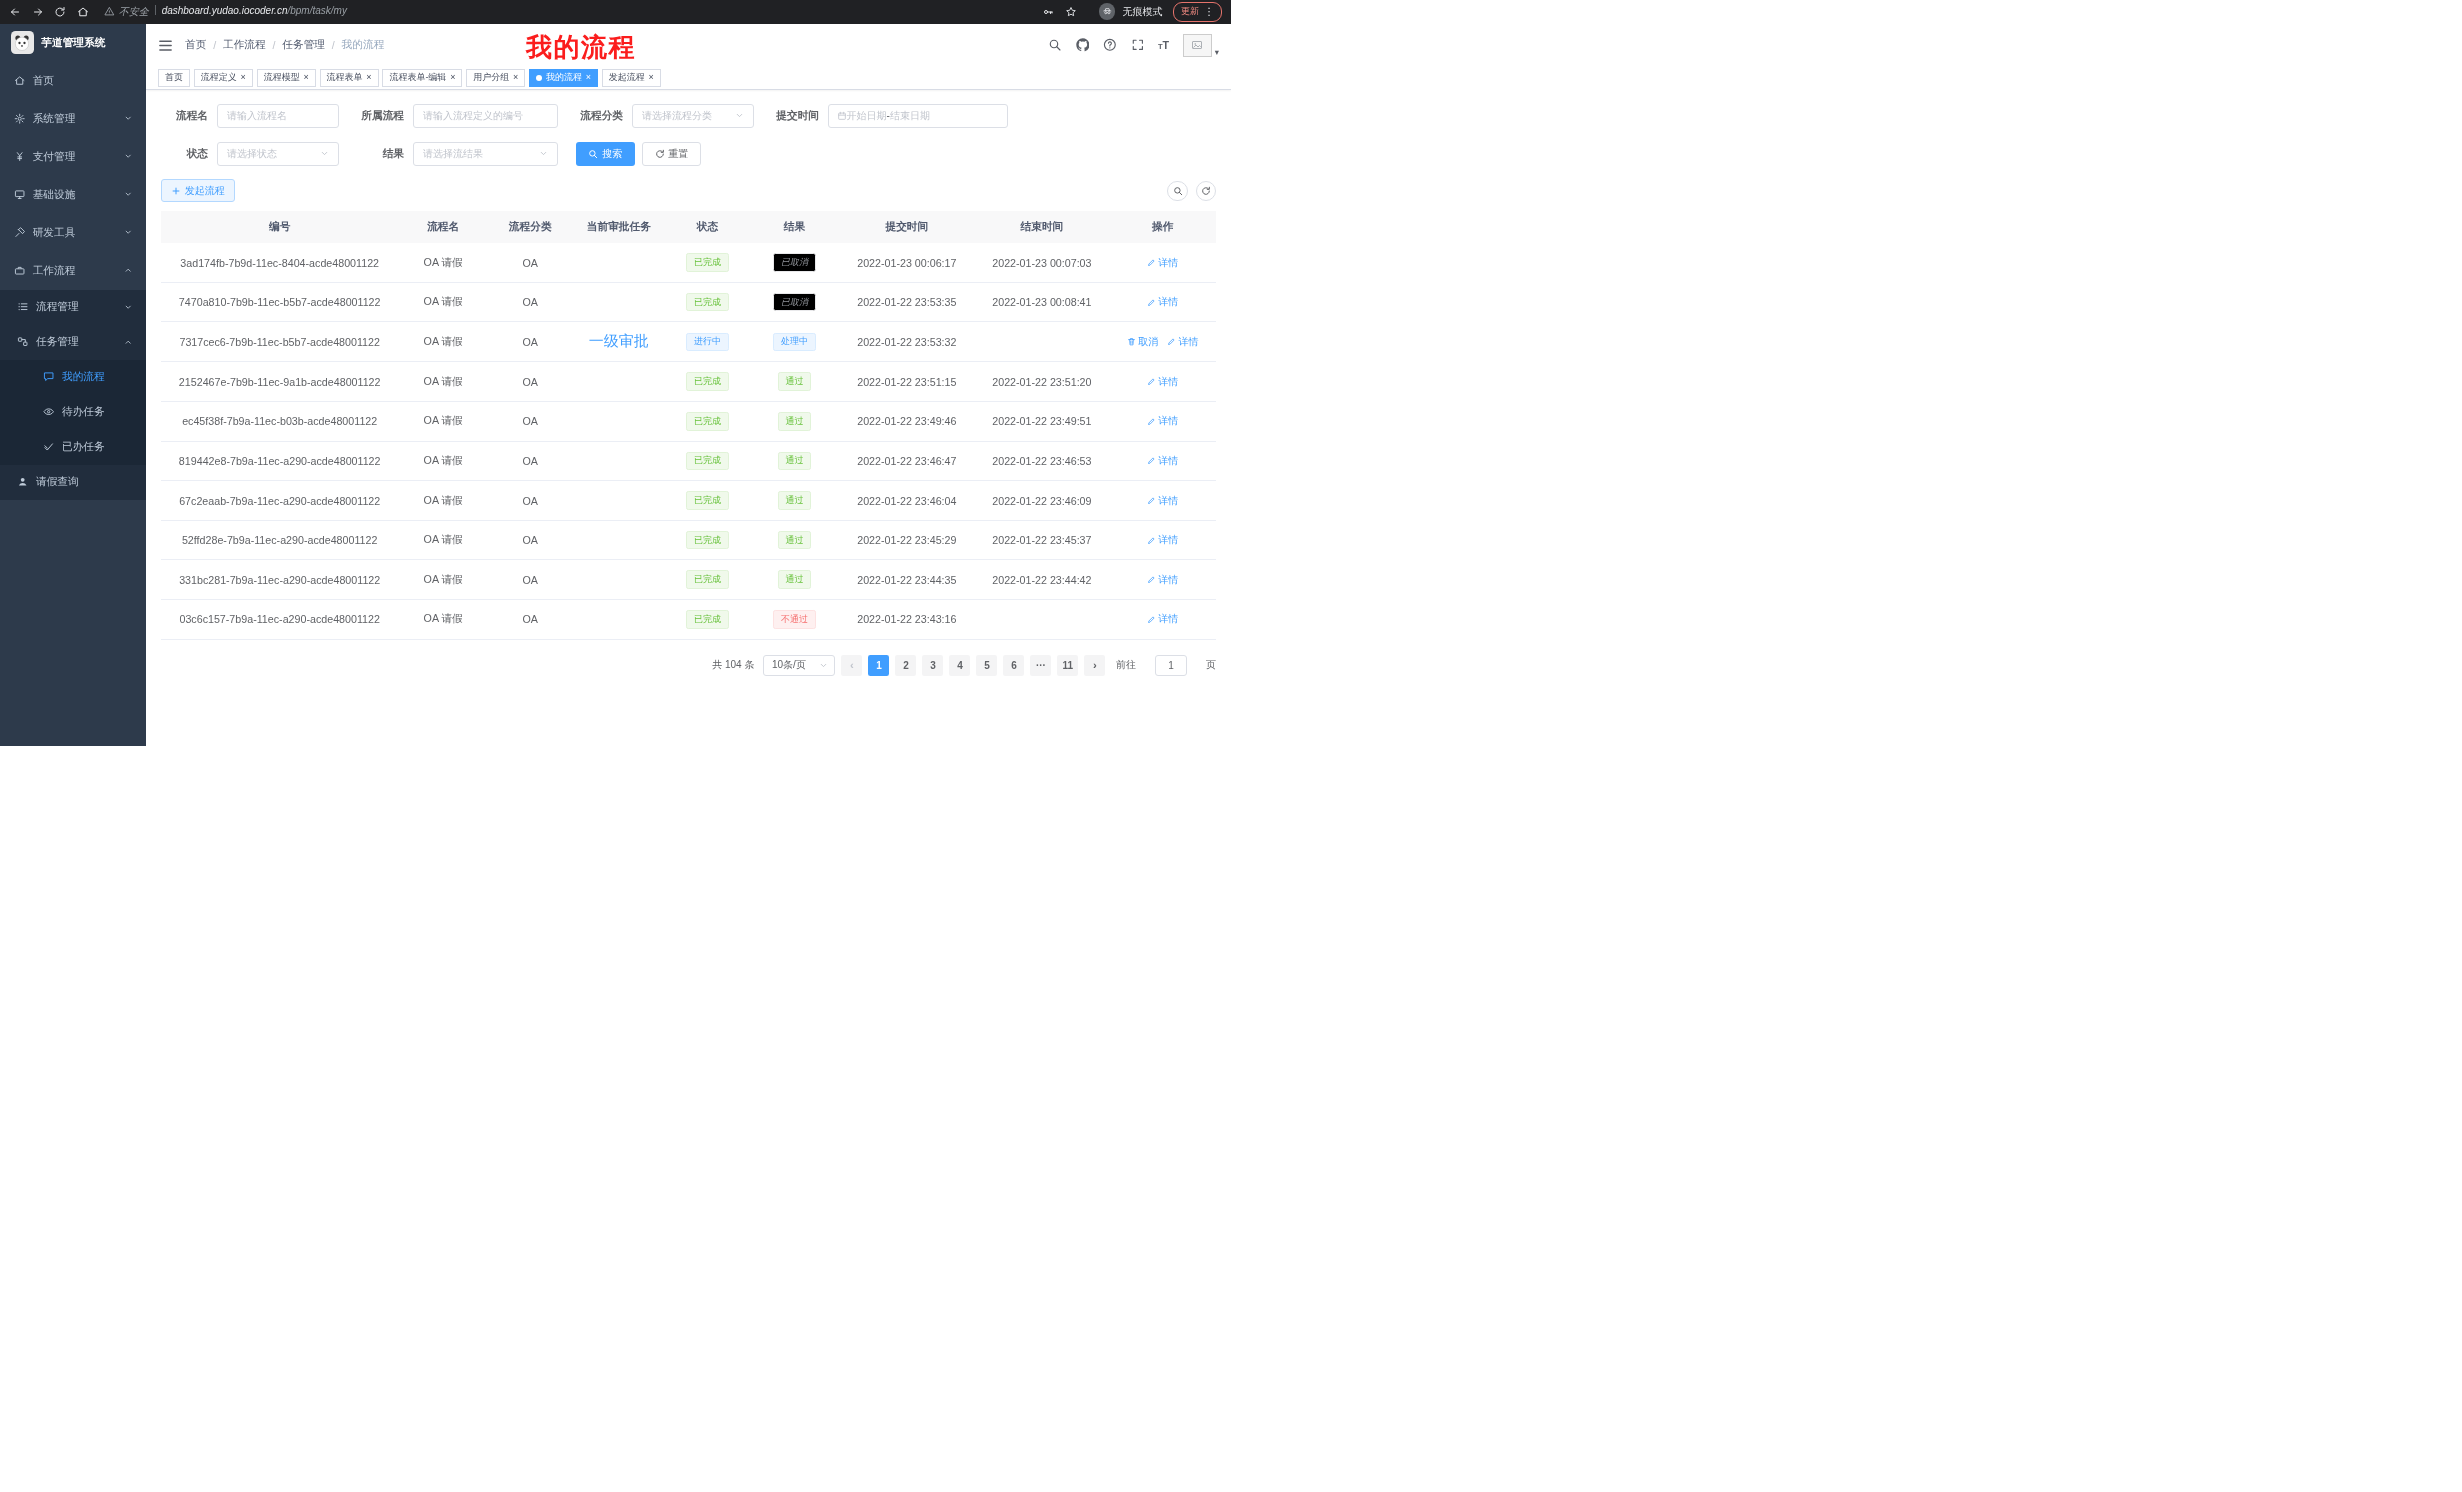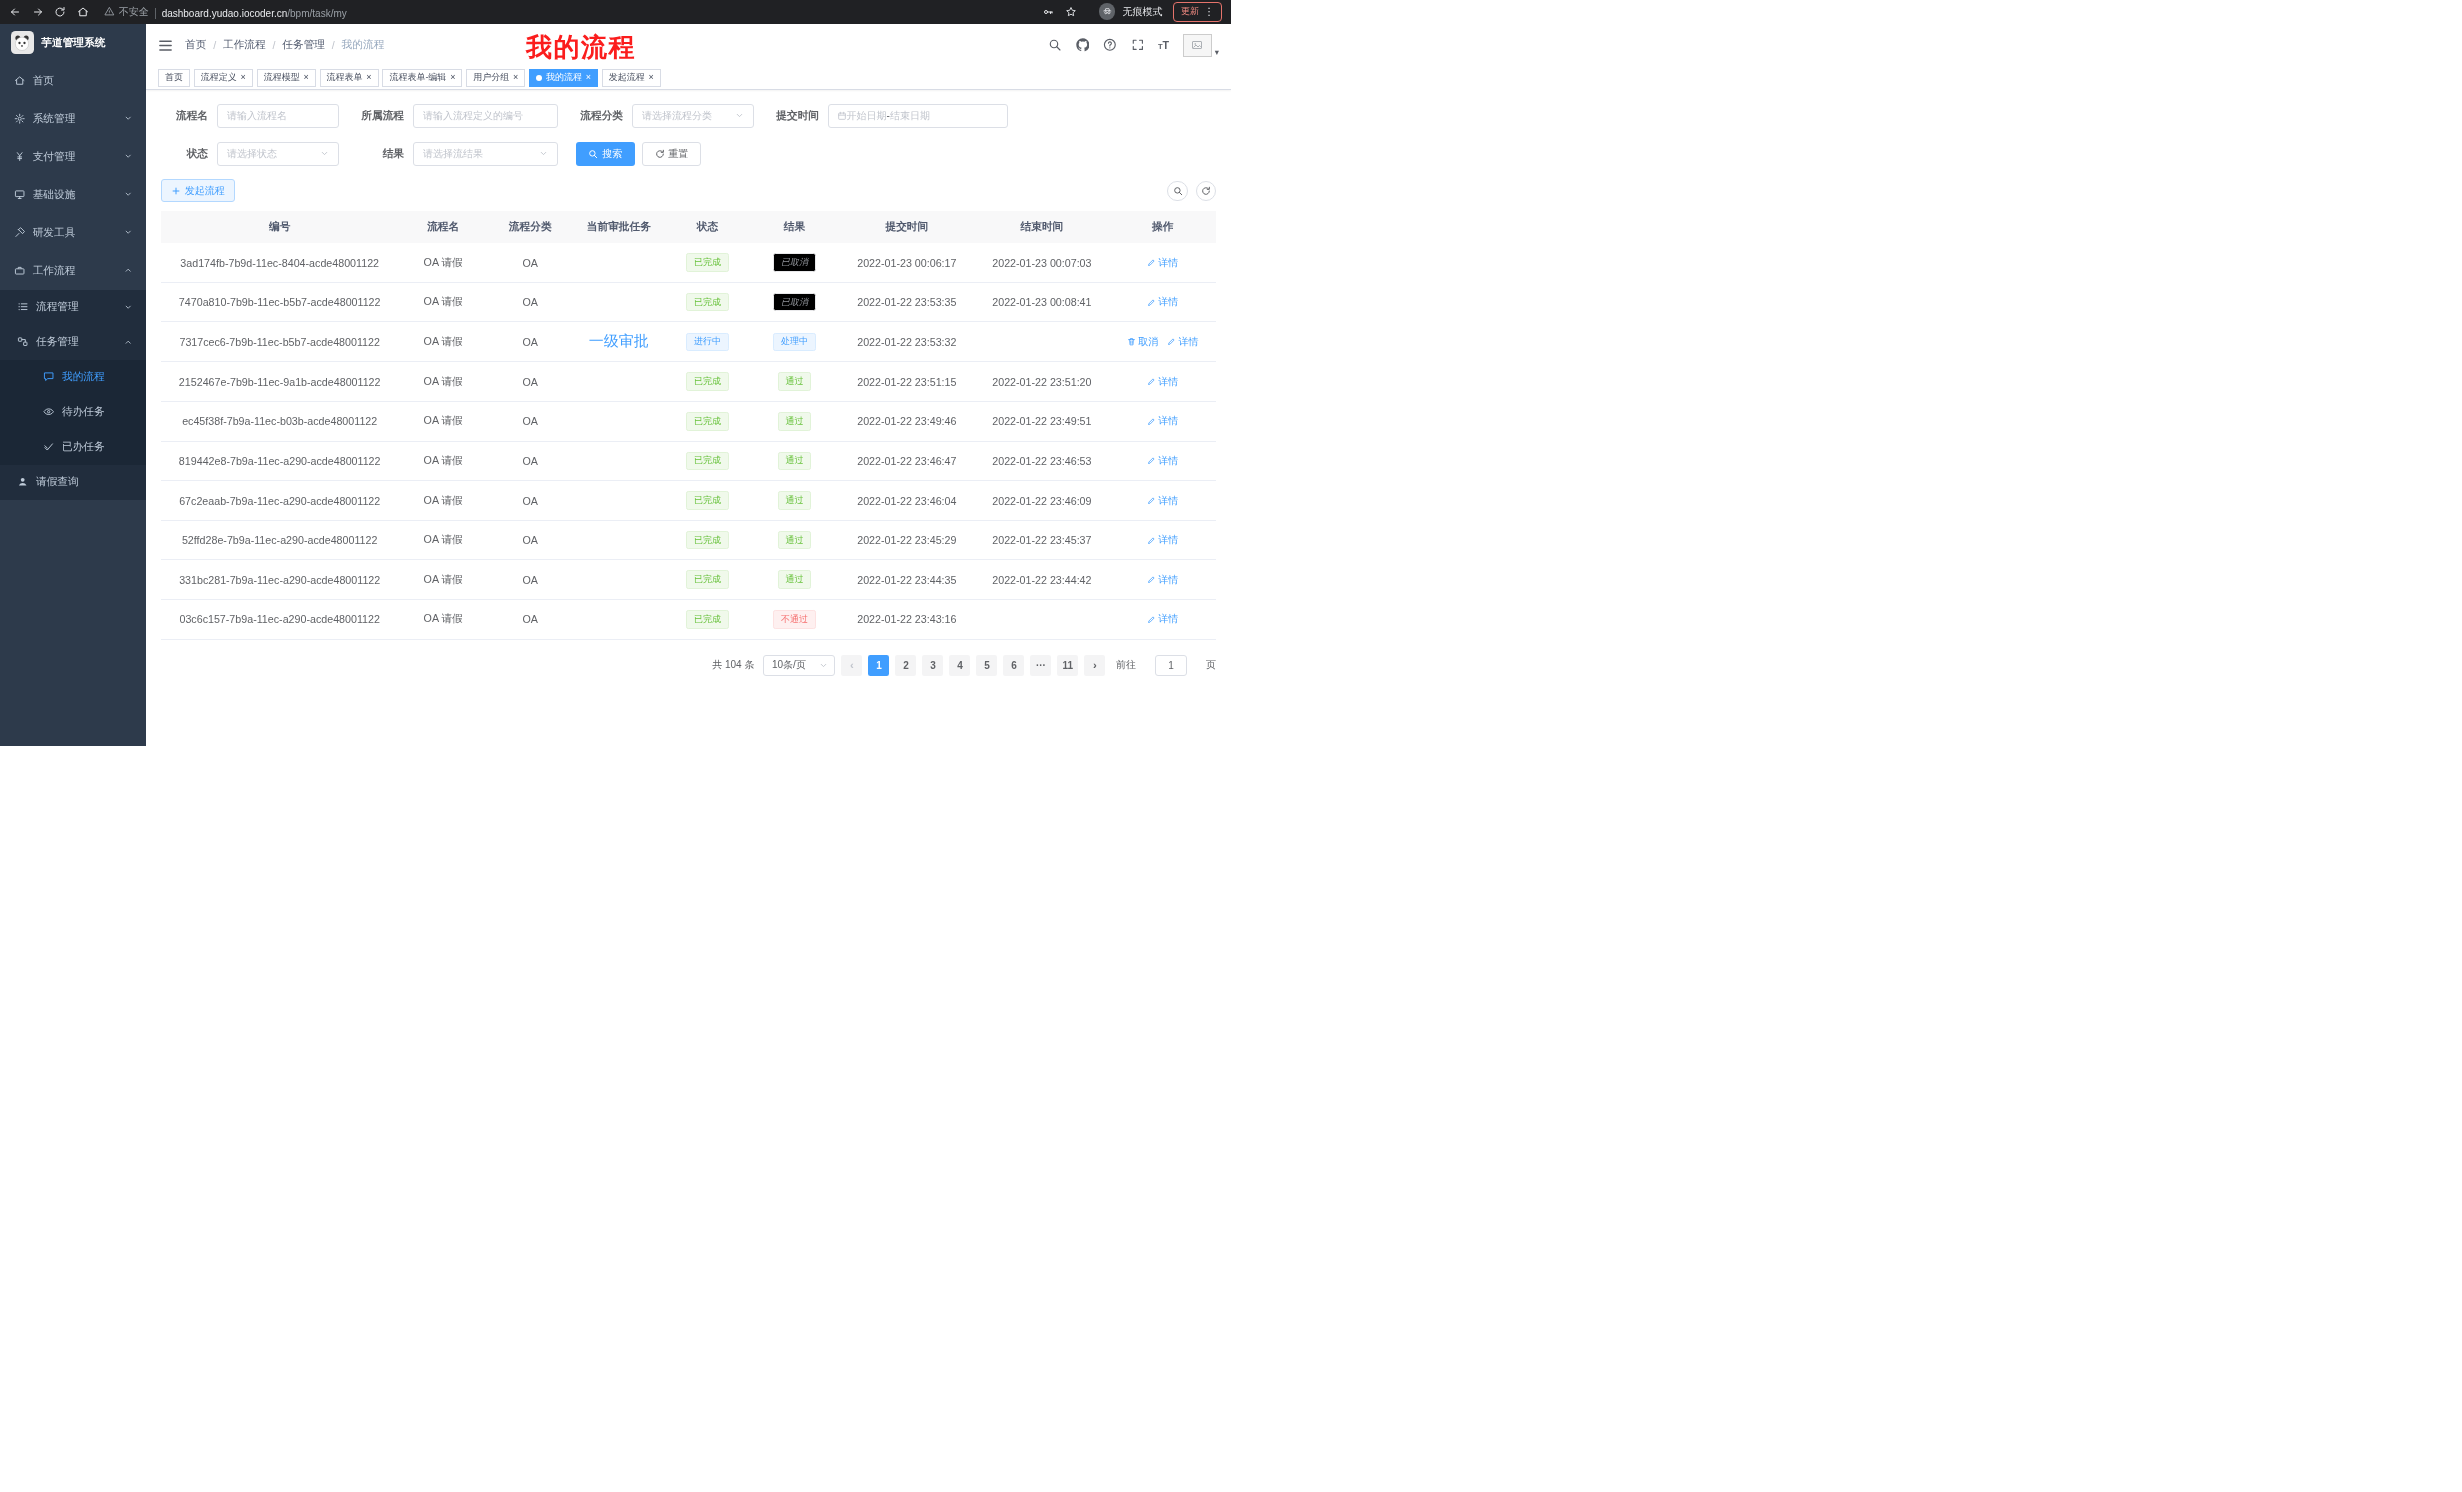--- a/index.html
+++ b/index.html
@@ -3,29 +3,29 @@
 <meta charset="utf-8">
 <style>
   * { margin:0; padding:0; box-sizing:border-box; }
   body { background:#fff; font-family:"Liberation Sans","DejaVu Sans",sans-serif; }
   .screen { width:1231px; height:746px; overflow:hidden; position:relative; background:#fff; }
 
   
   .chrome { height:23.6px; background:#202124; display:flex; align-items:center; padding:0 9px; gap:10.7px; color:#e8eaed; font-size:10px; }
   .chrome .navic { width:12px; height:12px; flex:none; color:#e8eaed; }
   .chrome .navic.dim { color:#9aa0a6; }
-  .addr { display:flex; align-items:flex-end; gap:6px; margin-left:4.6px; }
+  .addr { display:flex; align-items:flex-start; gap:6px; margin-left:4.6px;font-style:italic; }
   .warn { color:#9aa0a6; display:flex; align-items:center; gap:3.8px; }
   .vsep { width:0.8px; height:10.7px; background:#5f6368; }
   .host { color:#e8eaed; }
   .path { color:#9aa0a6; }
   .chrome-right { margin-left:auto; display:flex; align-items:center; gap:10.7px; }
   .incog { display:flex; align-items:center; gap:7px;margin-left:11px; }
   .incog-badge { width:16.7px; height:16.7px; border-radius:50%; background:#5f6368; display:flex; align-items:center; justify-content:center; }
-  .update-pill { display:flex; align-items:center; gap:5.3px; border:0.8px solid #e5736b; color:#f28b82; border-radius:4px; padding:2.3px 6.8px; font-size:9px; cursor:pointer; }
+  .update-pill { display:flex; align-items:center; gap:5.3px; border:0.8px solid #e5736b; color:#f28b82; border-radius:9px; padding:2.3px 6.8px; font-size:9px; cursor:pointer; }
   .update-pill .dots { color:#e8eaed; font-size:10px; letter-spacing:0; }
 
   
   .app { display:flex; height:723px; }
   .sidebar { width:146px; flex:none; background:#2d3a4b; color:#bfcbd9; font-size:10.7px; overflow:hidden; }
   .main { flex:1; display:flex; flex-direction:column; background:#fff; min-width:0; }
 
   
   .logo-row { height:38px; display:flex; align-items:center; gap:7.6px; padding:0 10.7px; background:#2d3a4b; }
   .logo-avatar { width:23px; height:23px; border-radius:4.6px; background:#e8e8e8; display:flex; align-items:center; justify-content:center; flex:none; }

